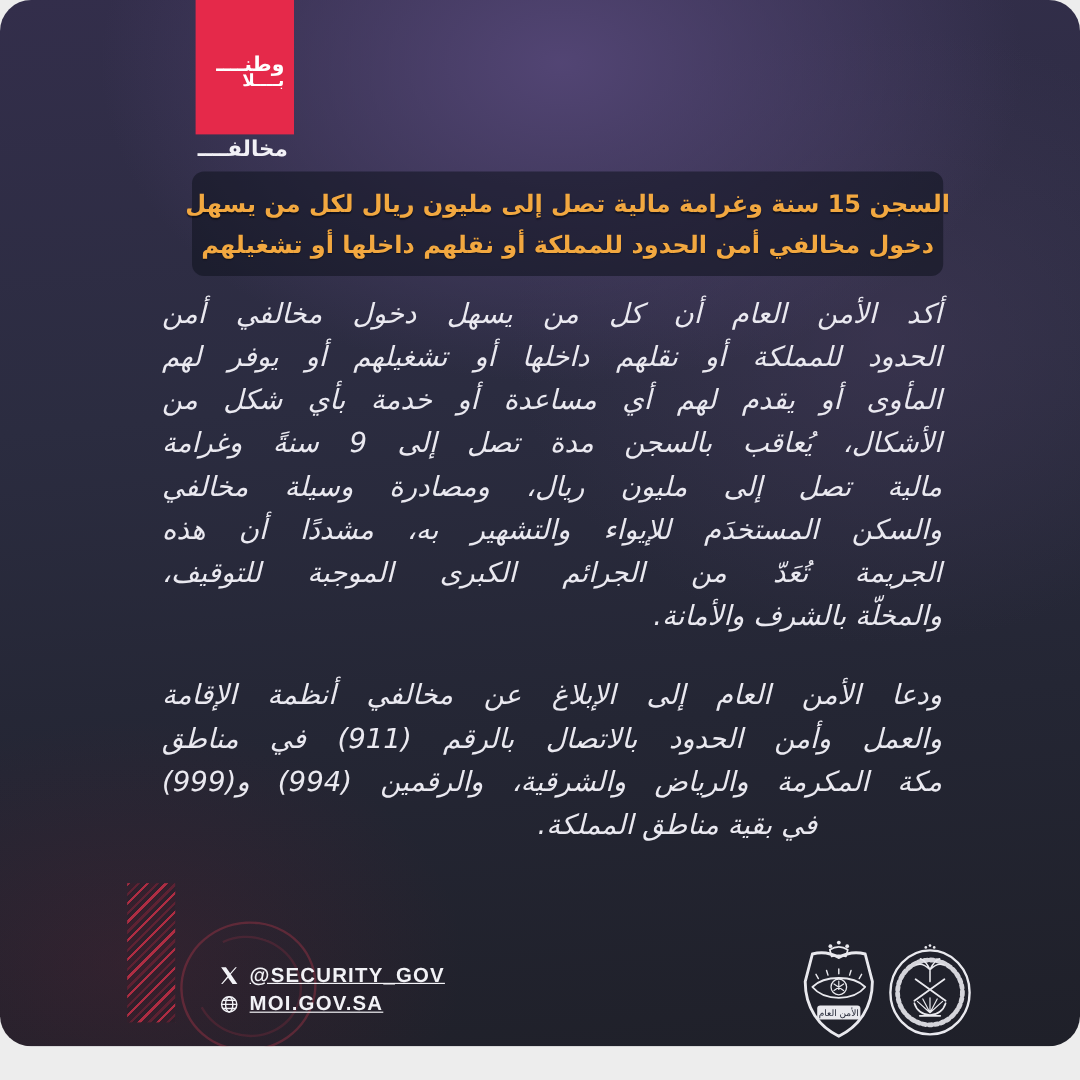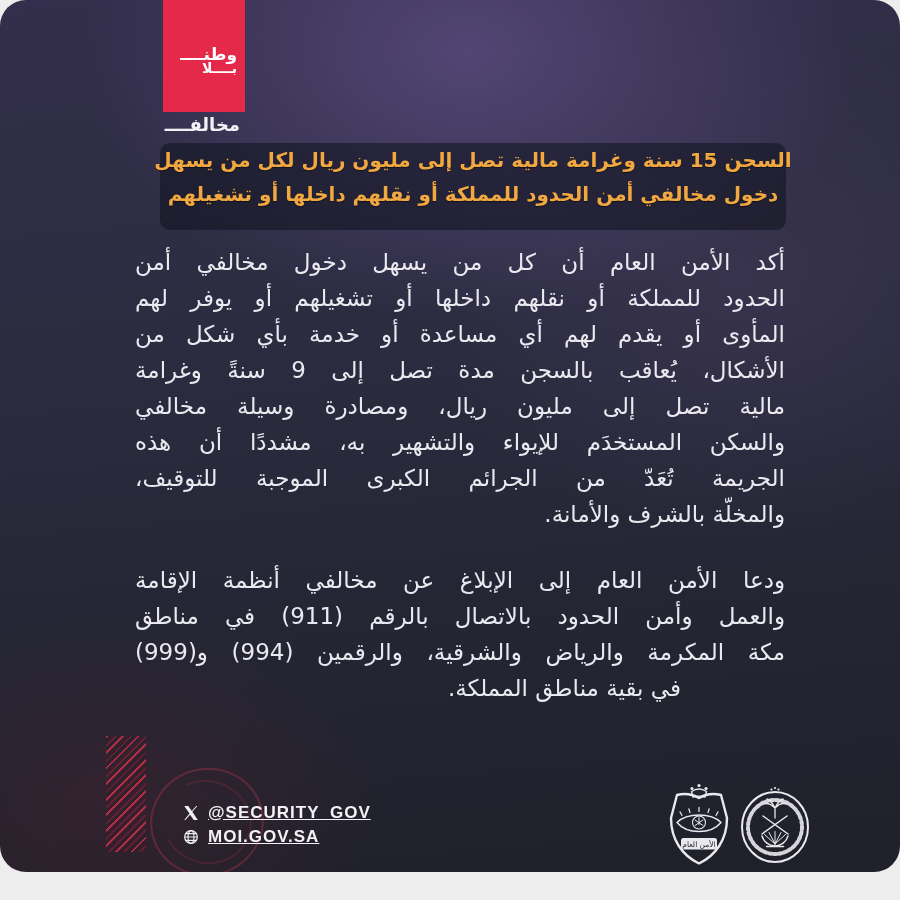--- a/index.html
+++ b/index.html
@@ -16,31 +16,31 @@
   
   .ribbon{position:absolute;left:163px;top:0;width:82px;height:112px;background:#e5294a;}
   .slogan{position:absolute;color:#ffffff;font-weight:bold;direction:rtl;white-space:nowrap;}
   .slogan.w1{top:44px;right:663px;font-size:17px;}
   .slogan.w2{top:60px;right:663px;font-size:14px;}
   .slogan.w3{top:114px;right:660px;font-size:18px;color:#f2f1f6;text-align:center;}
   
   .headline-box{
     position:absolute;left:160px;top:143px;width:626px;height:87px;
     background:rgba(14,18,30,0.55);border-radius:10px;
-    display:flex;flex-direction:column;align-items:center;
+    display:flex;flex-direction:column;justify-content:center;align-items:center;
     direction:rtl;
   }
   .headline-line{
     color:#f2a840;font-weight:bold;font-size:20px;line-height:34px;
     text-align:center;white-space:nowrap;text-shadow:0 1px 1px rgba(0,0,0,0.45);
   }
   
   .body-text{
     position:absolute;right:115px;left:135px;top:244px;direction:rtl;
-    color:#eae9f0;font-size:23px;
+    color:#eae9f0;font-size:23px;font-style:italic;
   }
   .bline{line-height:36px;text-align:justify;text-align-last:justify;}
   .bline.endline{text-align-last:right;}
   .bline.indent{text-align-last:right;margin-right:104px;}
   .para2{margin-top:30px;}
   
   .stripes{
     position:absolute;left:106px;top:736px;width:40px;height:116px;
     background:repeating-linear-gradient(135deg,
       rgba(236,50,76,0.75) 0 2px, rgba(70,22,36,0.25) 2px 6px,

